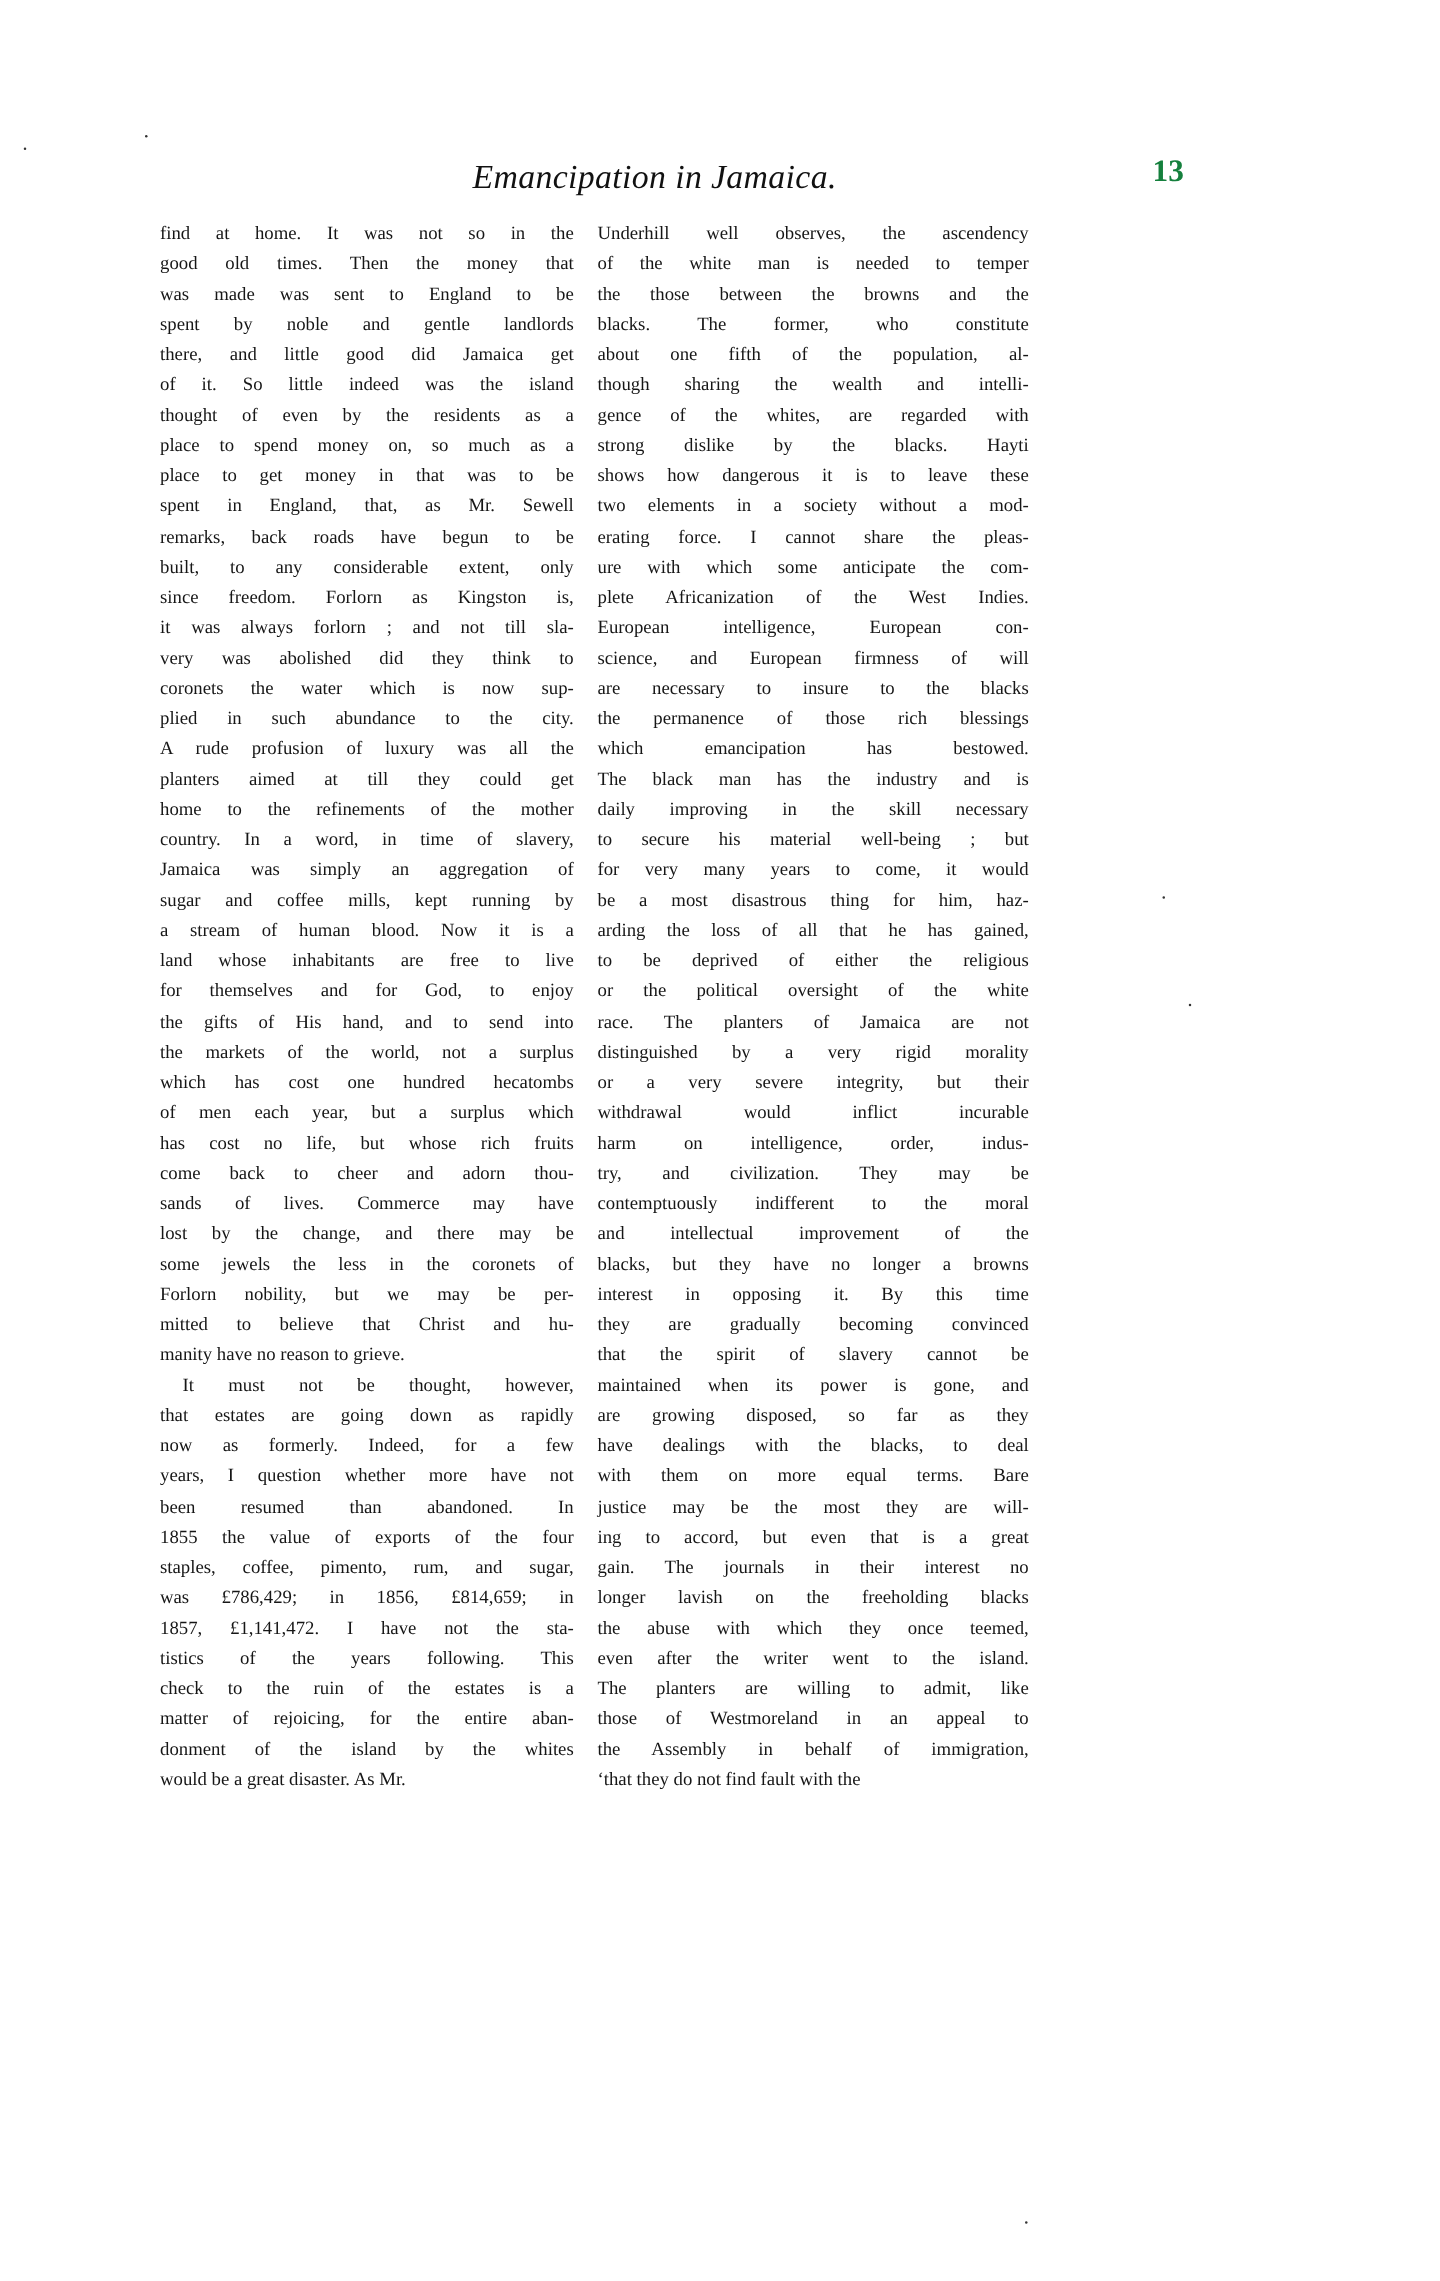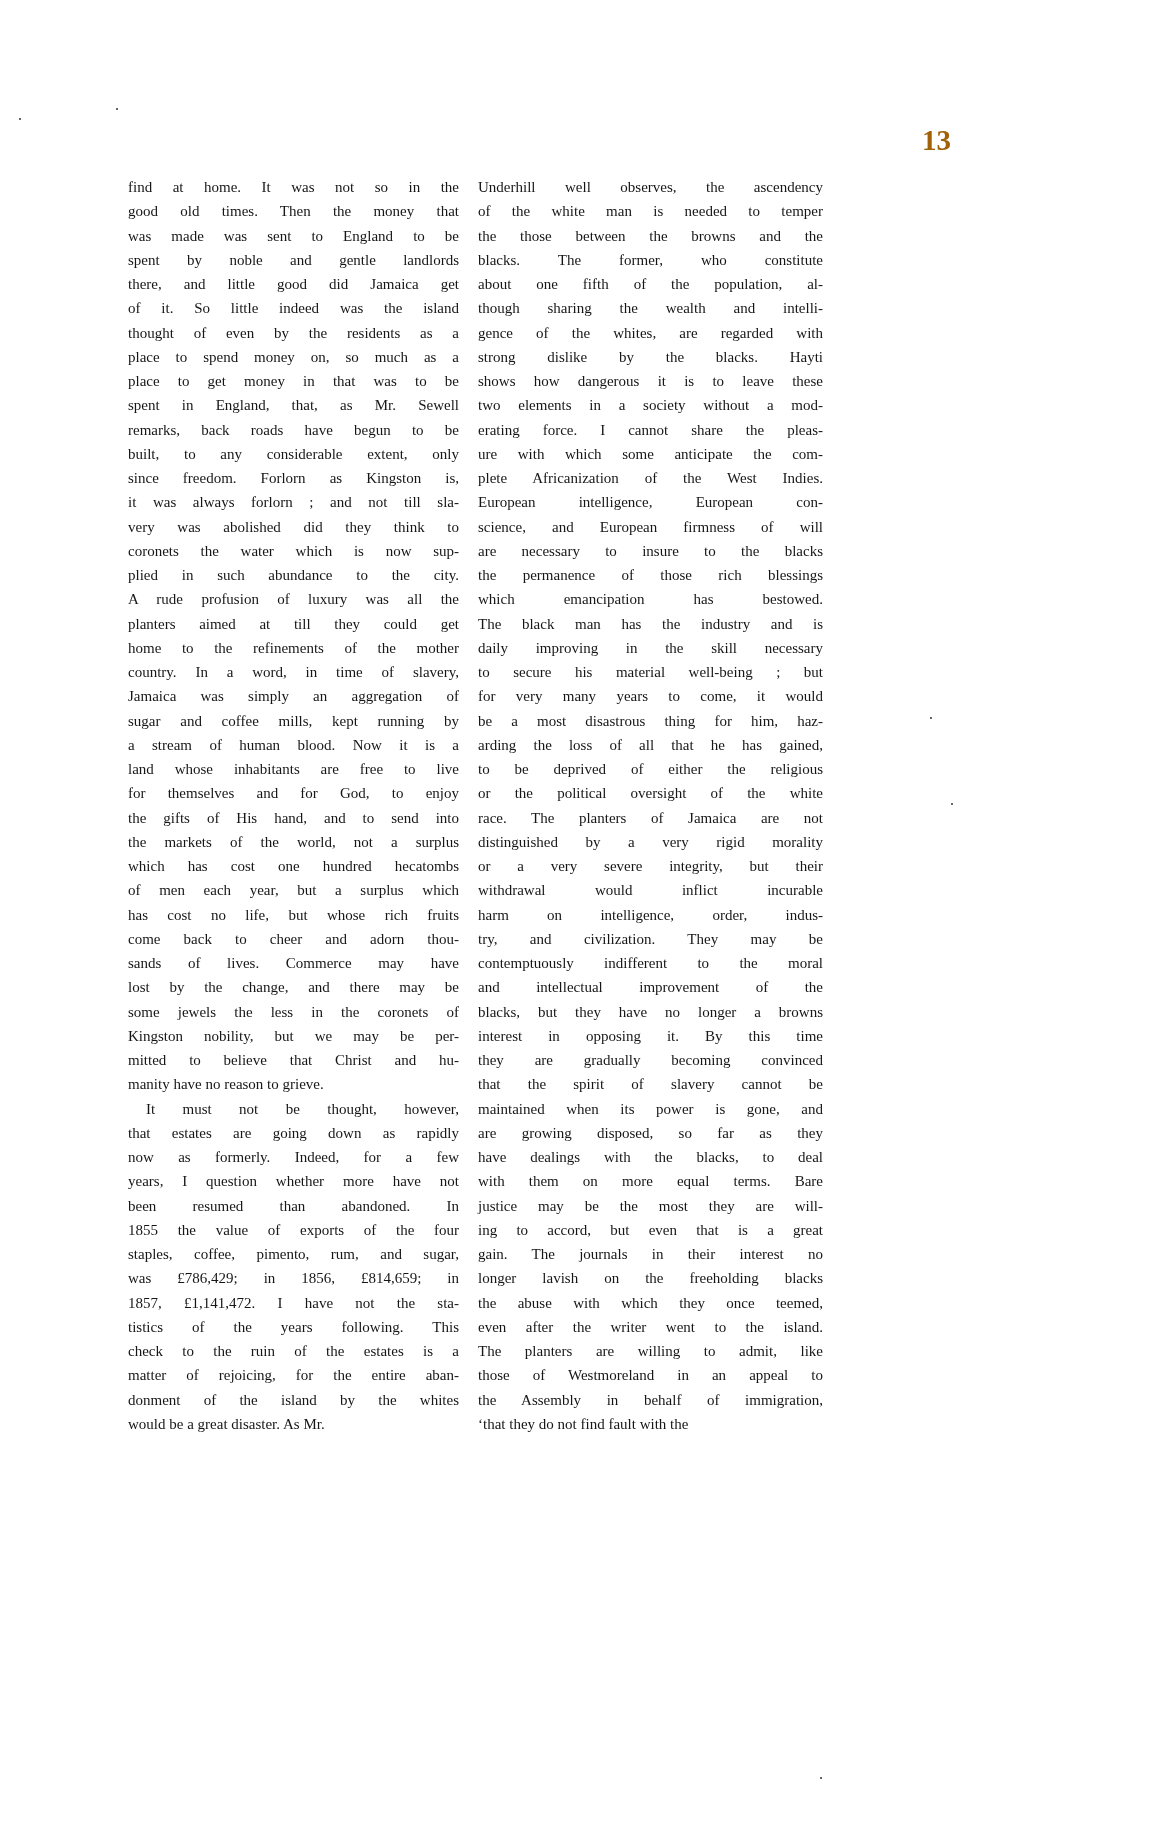--- a/index.html
+++ b/index.html
@@ -30,22 +30,22 @@
       font-size: 27px;
       letter-spacing: 0.3px;
       color: #111;
     }
     .page-number {
       position: absolute;
       top: 124px;
       left: 922px;
       font-family: "Liberation Serif", "DejaVu Serif", serif;
       font-weight: bold;
-      font-size: 29px;
-      color: #a16207;
+      font-size: 25px;
+      color: #15803d;
     }
     .column {
       position: absolute;
       top: 175px;
       font-family: "Liberation Serif", "DejaVu Serif", serif;
       font-size: 15px;
       line-height: 24.25px;
       color: #161616;
     }
     .col-left { left: 128px; width: 331px; }
@@ -68,20 +68,21 @@
       position: absolute;
       background: #333;
       border-radius: 50%;
     }
   </style>
 </head>
 <body>
 
 <div class="page">
 
+  <div class="running-head">Emancipation in Jamaica.</div>
   <div class="page-number">13</div>
 
   <div class="column col-left" id="col-left">
       <span class="line">find at home.  It was not so in the</span>
       <span class="line">good old times.  Then the money that</span>
       <span class="line">was made was sent to England to be</span>
       <span class="line">spent by noble and gentle landlords</span>
       <span class="line">there, and little good did Jamaica get</span>
       <span class="line">of it.  So little indeed was the island</span>
       <span class="line">thought of even by the residents as a</span>
@@ -106,21 +107,21 @@
       <span class="line">for themselves and for God, to enjoy</span>
       <span class="line">the gifts of His hand, and to send into</span>
       <span class="line">the markets of the world, not a surplus</span>
       <span class="line">which has cost one hundred hecatombs</span>
       <span class="line">of men each year, but a surplus which</span>
       <span class="line">has cost no life, but whose rich fruits</span>
       <span class="line">come back to cheer and adorn thou-</span>
       <span class="line">sands of lives.  Commerce may have</span>
       <span class="line">lost by the change, and there may be</span>
       <span class="line">some jewels the less in the coronets of</span>
-      <span class="line">Kingston nobility, but we may be per-</span>
+      <span class="line">Forlorn nobility, but we may be per-</span>
       <span class="line">mitted to believe that Christ and hu-</span>
       <span class="line last">manity have no reason to grieve.</span>
       <span class="line indent">It must not be thought, however,</span>
       <span class="line">that estates are going down as rapidly</span>
       <span class="line">now as formerly.  Indeed, for a few</span>
       <span class="line">years, I question whether more have not</span>
       <span class="line">been resumed than abandoned.  In</span>
       <span class="line">1855 the value of exports of the four</span>
       <span class="line">staples, coffee, pimento, rum, and sugar,</span>
       <span class="line">was £786,429; in 1856, £814,659; in</span>

